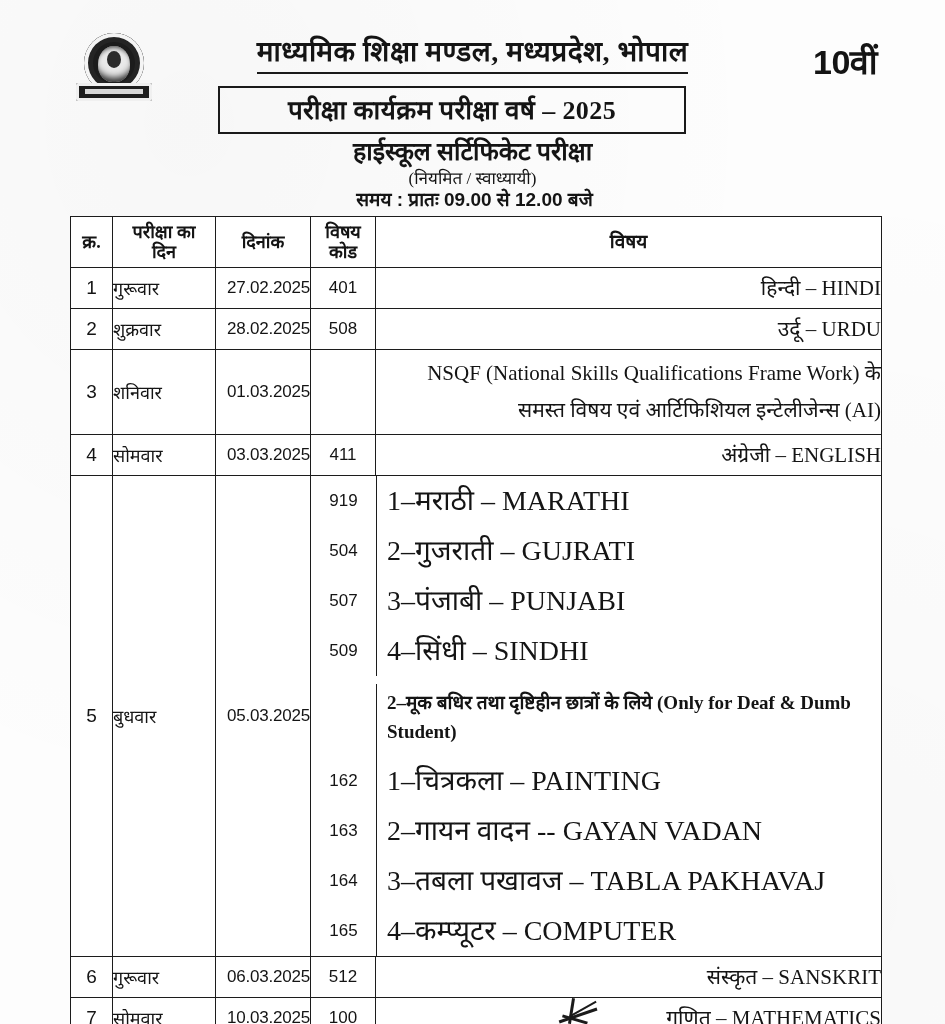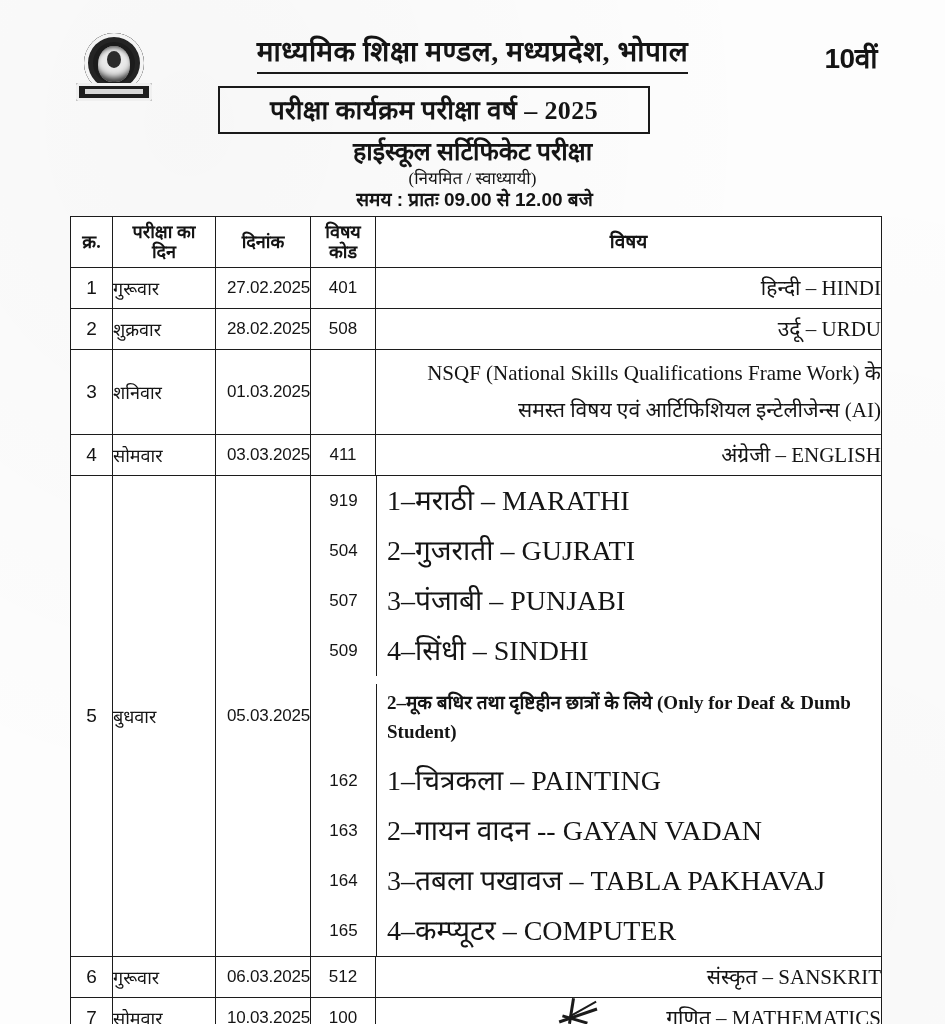--- a/index.html
+++ b/index.html
@@ -101,30 +101,30 @@
     letter-spacing: 0.5px;
     margin-top: 35px;
     padding-bottom: 3px;
     border-bottom: 2.5px solid #1a1a1a;
     line-height: 1.2;
   }
   .grade-badge {
     position: absolute;
     right: 68px;
     top: 38px;
-    font-size: 28px;
+    font-size: 34px;
     font-weight: 800;
     font-family: "Liberation Sans", "DejaVu Sans", sans-serif;
     letter-spacing: -0.5px;
   }
   .exam-box {
     position: absolute;
     left: 218px;
     top: 86px;
-    width: 432px;
+    width: 468px;
     box-sizing: border-box;
     border: 2.2px solid #1a1a1a;
     padding: 3px 10px 5px;
     text-align: center;
     font-size: 26px;
     font-weight: 700;
     letter-spacing: 0.4px;
   }
   .sub-title {
     position: absolute;

